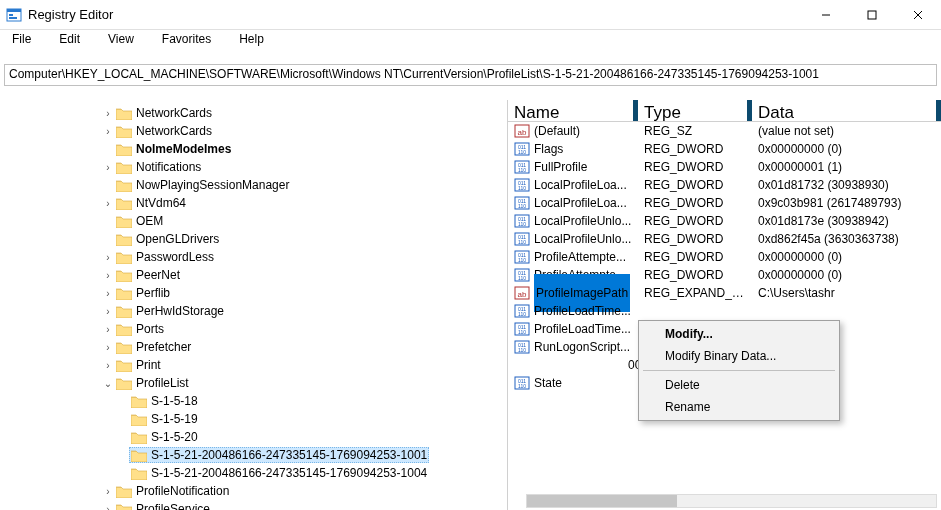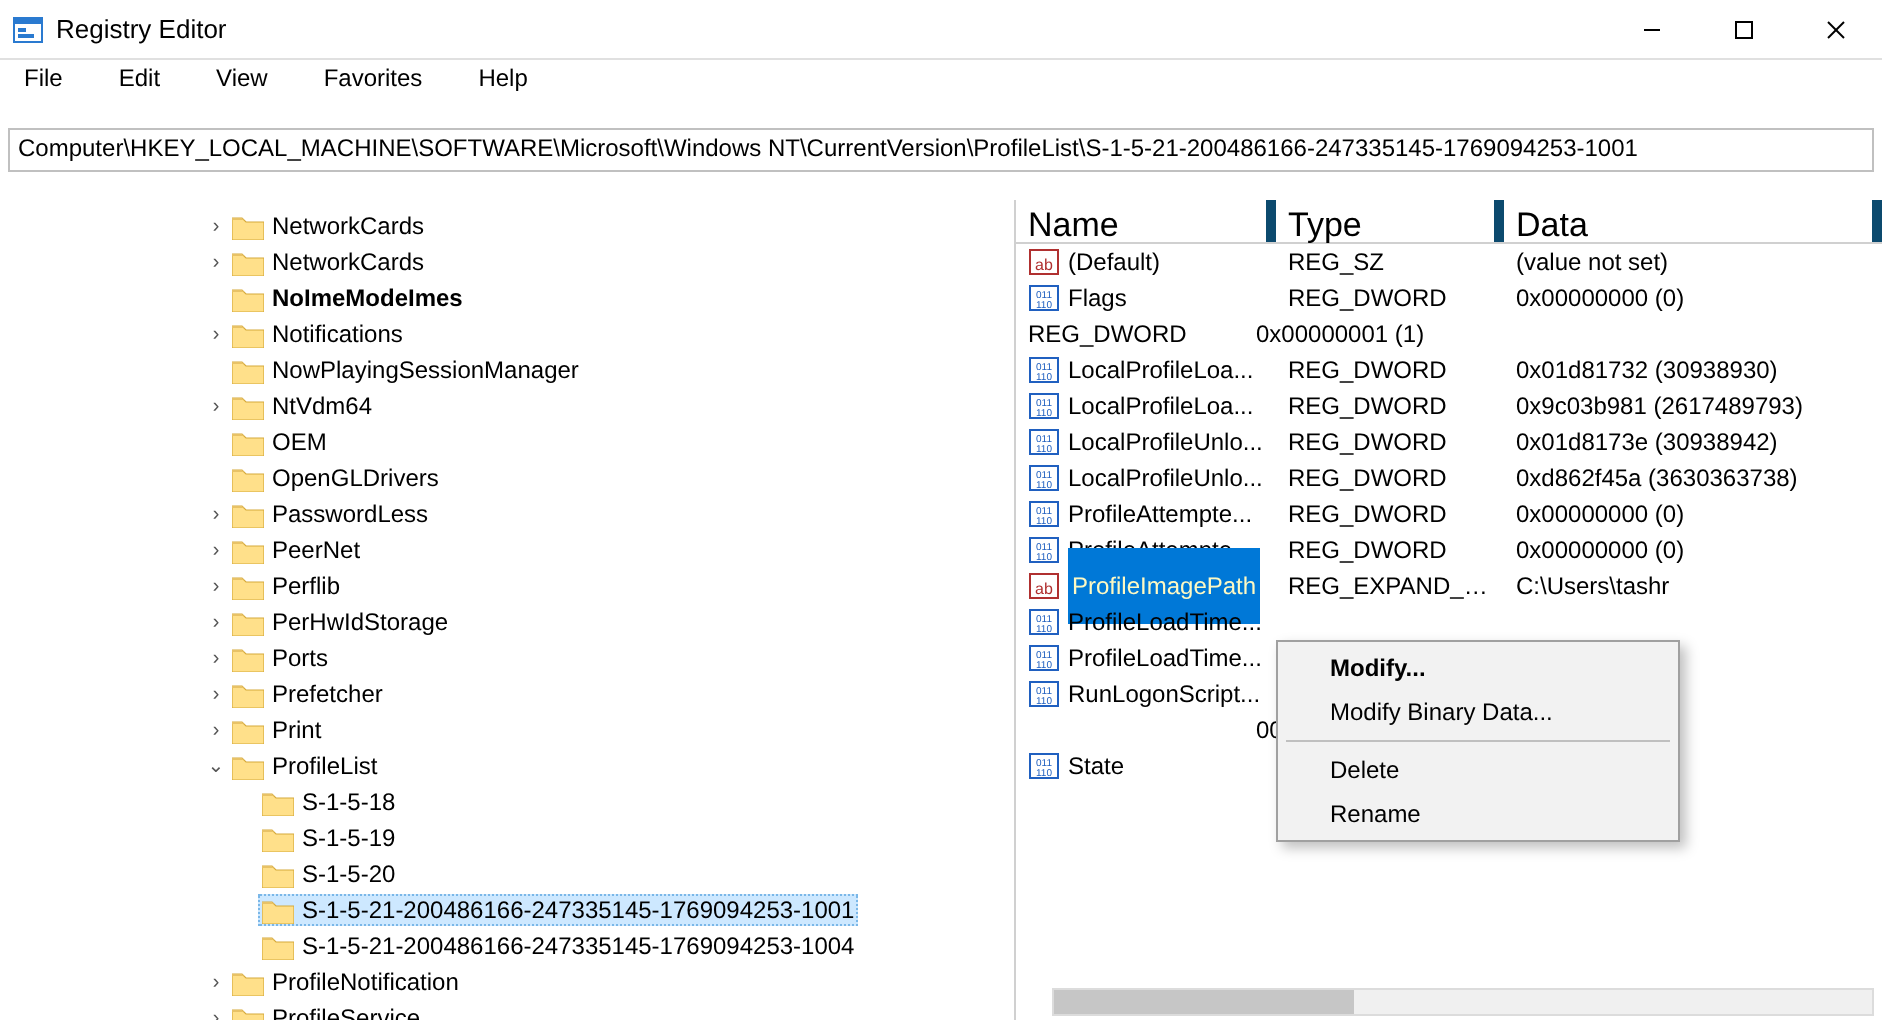--- a/index.html
+++ b/index.html
@@ -122,21 +122,21 @@
     align-items: center;
     height: 18px;
     font-size: 12px;
   }
   .list-row .cell { padding: 0 6px; overflow:hidden; white-space:nowrap; text-overflow:ellipsis;}
   .list-row .cell-name { width:130px; display:flex; align-items:center; gap:4px;}
   .list-row .cell-type { width:114px; }
   .list-row .cell-data { flex:1; }
   .val-icon { width:16px; height:16px; flex-shrink:0;}
   .list-row.selected .name-text {
-    background:#0078d7; color:#fef9c3; padding:12px 2px;
+    background:#0078d7; color:#000000; padding:12px 2px;
   }
   
   .context-menu {
     position: absolute;
     left: 130px;
     top: 198px;
     width: 202px;
     background: #f2f2f2;
     border: 1px solid #a0a0a0;
     box-shadow: 3px 3px 6px rgba(0,0,0,0.25);
@@ -480,20 +480,28 @@
                 <rect x="1" y="2" width="14" height="12" fill="#fff" stroke="#2060c0"></rect>
                 <text x="8" y="8" font-size="5" text-anchor="middle" fill="#2060c0" font-family="Arial">011</text>
                 <text x="8" y="13" font-size="5" text-anchor="middle" fill="#2060c0" font-family="Arial">110</text>
               </svg></span>
             <span class="name-text">Flags</span>
           </div>
           <div class="cell cell-type">REG_DWORD</div>
           <div class="cell cell-data">0x00000000 (0)</div>
         </div>
         <div class="list-row">
+          <div class="cell cell-name">
+            <span class="val-icon"><svg viewBox="0 0 16 16">
+                <rect x="1" y="2" width="14" height="12" fill="#fff" stroke="#2060c0"></rect>
+                <text x="8" y="8" font-size="5" text-anchor="middle" fill="#2060c0" font-family="Arial">011</text>
+                <text x="8" y="13" font-size="5" text-anchor="middle" fill="#2060c0" font-family="Arial">110</text>
+              </svg></span>
+            <span class="name-text">FullProfile</span>
+          </div>
           <div class="cell cell-type">REG_DWORD</div>
           <div class="cell cell-data">0x00000001 (1)</div>
         </div>
         <div class="list-row">
           <div class="cell cell-name">
             <span class="val-icon"><svg viewBox="0 0 16 16">
                 <rect x="1" y="2" width="14" height="12" fill="#fff" stroke="#2060c0"></rect>
                 <text x="8" y="8" font-size="5" text-anchor="middle" fill="#2060c0" font-family="Arial">011</text>
                 <text x="8" y="13" font-size="5" text-anchor="middle" fill="#2060c0" font-family="Arial">110</text>
               </svg></span>

